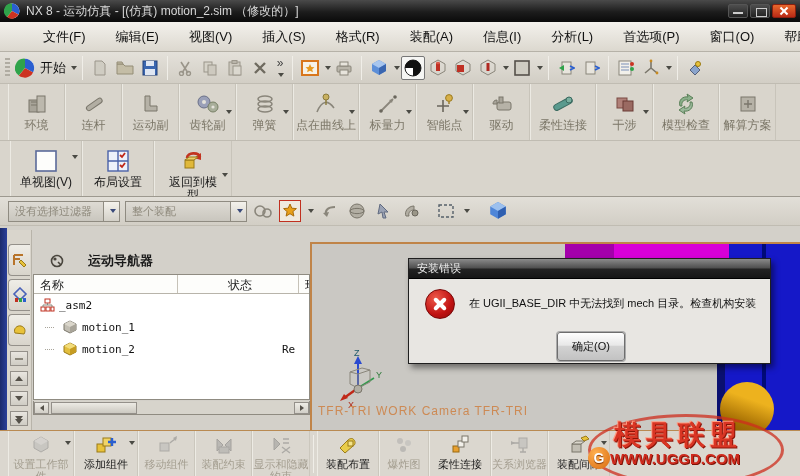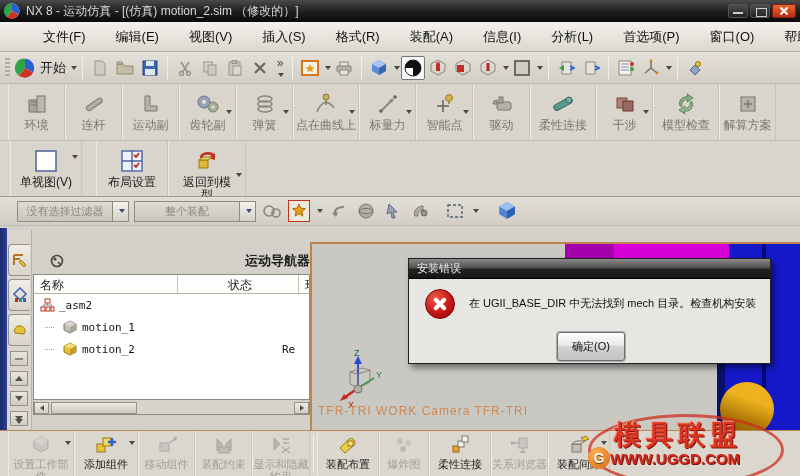--- a/index.html
+++ b/index.html
@@ -39,37 +39,37 @@
 .bigbtn .lbl{font-size:12px;color:#7b7667;text-align:center;line-height:13px;max-width:58px;margin-top:2px;}
 .bigbtn .dd{position:absolute;right:3px;top:26px;}
 .bigbtn.wide{min-width:66px;}
 .bigbtn.wide .lbl{max-width:60px;}
 
 
 .toolbar3{left:0;top:141px;width:800px;height:56px;background:#d9d5cc;border-bottom:1px solid #9d998f;display:flex;padding-left:10px;}
 .toolbar3 .bigbtn .lbl{color:#1b1b1b;}
 
 
-.selbar{left:0;top:197px;width:800px;height:29px;background:linear-gradient(#e2dfd8,#d2cec5);border-bottom:1px solid #c0bcb2;display:flex;align-items:center;padding-left:17px;gap:5px;text-align:center;}
+.selbar{left:0;top:197px;width:800px;height:29px;background:linear-gradient(#e2dfd8,#d2cec5);border-bottom:1px solid #c0bcb2;display:flex;align-items:center;padding-left:8px;gap:5px;}
 .seldd{height:21px;background:linear-gradient(#dedbd4,#c9c6be);border:1px solid #8f8b81;display:flex;align-items:center;}
 .seldd .txt{padding:0 6px;font-size:11px;color:#8d887b;white-space:nowrap;overflow:hidden;flex:1;}
 .seldd .db{width:16px;height:100%;border-left:1px solid #8f8b81;background:linear-gradient(#f4f2ec,#d3d0c8);display:flex;align-items:center;justify-content:center;}
 .selico{width:22px;height:22px;display:flex;align-items:center;justify-content:center;position:relative;}
 
 
 .workarea{left:0;top:226px;width:800px;height:204px;background:#d3d0c9;}
 .navyedge{left:0;top:228px;width:7px;height:202px;background:linear-gradient(90deg,#1b2a6b,#2a3f9a);}
 .resbar{left:7px;top:230px;width:25px;height:200px;background:#d9d5cc;border-right:1px solid #b8b4aa;display:flex;flex-direction:column;align-items:center;padding-top:14px;gap:3px;}
 .restab{width:22px;height:32px;background:linear-gradient(#efede7,#d8d4cb);border:1px solid #94908a;border-right:none;border-radius:4px 0 0 4px;display:flex;align-items:center;justify-content:center;}
 .rscroll{width:18px;height:15px;background:linear-gradient(#e8e5df,#cfccc4);border:1px solid #94908a;display:flex;align-items:center;justify-content:center;margin-top:2px;}
 .tri-up{width:0;height:0;border-left:4px solid transparent;border-right:4px solid transparent;border-bottom:5px solid #55514a;}
 .tri-dn{width:0;height:0;border-left:4px solid transparent;border-right:4px solid transparent;border-top:5px solid #55514a;}
 
 
-.navheader{left:38px;top:250px;width:272px;height:22px;display:flex;align-items:center;gap:24px;padding-left:12px;justify-content:space-between;}
+.navheader{left:38px;top:250px;width:272px;height:22px;display:flex;align-items:center;gap:24px;padding-left:12px;}
 .navheader .t{font-size:13px;font-weight:bold;color:#1a1a1a;}
 .navtable{left:33px;top:274px;width:277px;height:126px;background:#fff;border:1px solid #8f8b81;overflow:hidden;}
 .navcols{display:flex;height:19px;border-bottom:1px solid #b8b4aa;background:#fdfdfb;}
 .navcol{font-size:12px;color:#222;padding:2px 4px 0 6px;border-right:1px solid #c6c2b8;white-space:nowrap;overflow:hidden;}
 .navrow{display:flex;align-items:center;height:22px;font-family:"DejaVu Sans Mono","Liberation Mono",monospace;font-size:11px;color:#111;position:relative;}
 .navrow .cellname{width:162px;display:flex;align-items:center;gap:4px;overflow:hidden;white-space:nowrap;}
 .navrow .cellstatus{width:86px;}
 .navrow .cellenv{flex:1;overflow:hidden;white-space:nowrap;}
 .treeline{width:14px;height:100%;border-left:1px dotted #a8a49a;margin-left:10px;position:relative;}
 .treeline::after{content:"";position:absolute;left:0;top:50%;width:9px;border-top:1px dotted #a8a49a;}
@@ -440,21 +440,21 @@
 <div class="abs toolbar3">
   <div class="bigbtn" style="min-width:72px;">
     <div class="ic">
         <svg width="26" height="26" viewBox="0 0 26 26">
           <rect x="3" y="3" width="20" height="20" fill="#fdfdfb" stroke="#5a6a9a" stroke-width="1.6"></rect>
         </svg>
       </div>
     <span class="lbl">单视图(V)</span>
     <span class="ddarrow dd" style="top:14px;"></span>
   </div>
-  <div class="bigbtn" style="min-width:72px;margin-left:14px;">
+  <div class="bigbtn" style="min-width:72px;">
     <div class="ic">
         <svg width="26" height="26" viewBox="0 0 26 26">
           <rect x="3" y="3" width="20" height="20" fill="#eef2fa" stroke="#4a62a8" stroke-width="1.4"></rect>
           <path d="M13 3v20M3 13h20" stroke="#4a62a8" stroke-width="1.4"></path>
           <path d="M15 7l2 2 3-4" fill="none" stroke="#c02818" stroke-width="1.8"></path>
           <path d="M15 17l2 2 3-4" fill="none" stroke="#c02818" stroke-width="1.8"></path>
         </svg>
       </div>
     <span class="lbl">布局设置</span>
   </div>

